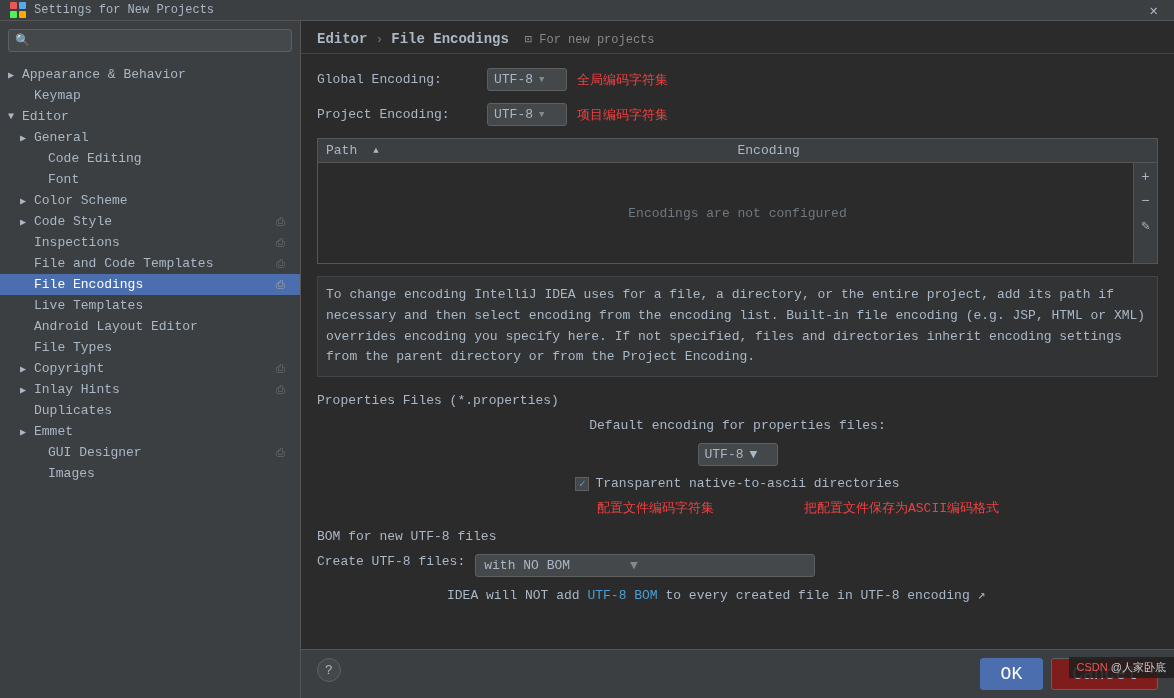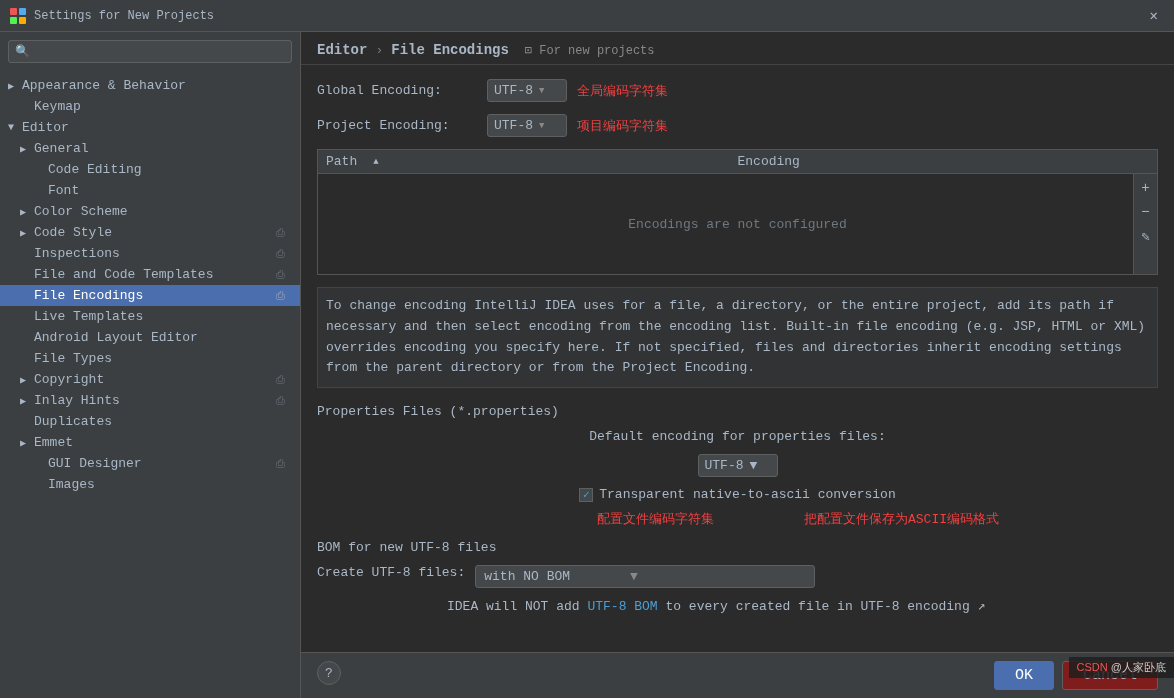--- a/index.html
+++ b/index.html
@@ -9,21 +9,21 @@
       color: #a9b7c6;
       font-size: 13px;
       width: 1174px;
       height: 698px;
       overflow: hidden;
       display: flex;
       flex-direction: column;
     }
     .title-bar {
       background: #3c3f41;
-      height: 32px;
+      height: 21px;
       display: flex;
       align-items: center;
       padding: 0 10px;
       border-bottom: 1px solid #555;
       flex-shrink: 0;
     }
     .title-bar-icon {
       width: 16px;
       height: 16px;
       margin-right: 8px;
@@ -303,21 +303,21 @@
       border-top: 1px solid #555;
       padding: 8px 16px;
       display: flex;
       justify-content: flex-end;
       gap: 8px;
       flex-shrink: 0;
     }
     .btn {
       padding: 5px 20px;
       border-radius: 3px;
-      font-size: 15px;
+      font-size: 18px;
       cursor: pointer;
       border: 1px solid #5e6060;
       font-family: 'Courier New', monospace;
     }
     .btn-primary {
       background: #4b6eaf;
       color: #fff;
       border-color: #4b6eaf;
     }
     .btn-secondary {
@@ -539,21 +539,21 @@
       <div class="properties-row">
         <span class="properties-label">Default encoding for properties files:</span>
         <div class="select-wide">
           <span>UTF-8</span>
           <span class="arrow-down">▼</span>
         </div>
         <div class="checkbox-row">
           <div class="checkbox-box">
             <span class="check">✓</span>
           </div>
-          <span class="checkbox-label">Transparent native-to-ascii conversion</span>
+          <span class="checkbox-label">Transparent native-to-ascii directories</span>
         </div>
       </div>
 
       <div style="display:flex; gap:10px; margin-bottom:12px; margin-left:0;">
         <span class="annotation-red" style="margin-left:280px;">配置文件编码字符集</span>
         <span class="annotation-red" style="margin-left:80px;">把配置文件保存为ASCII编码格式</span>
       </div>
 
       <div class="bom-section">
         <div class="section-title">BOM for new UTF-8 files</div>

